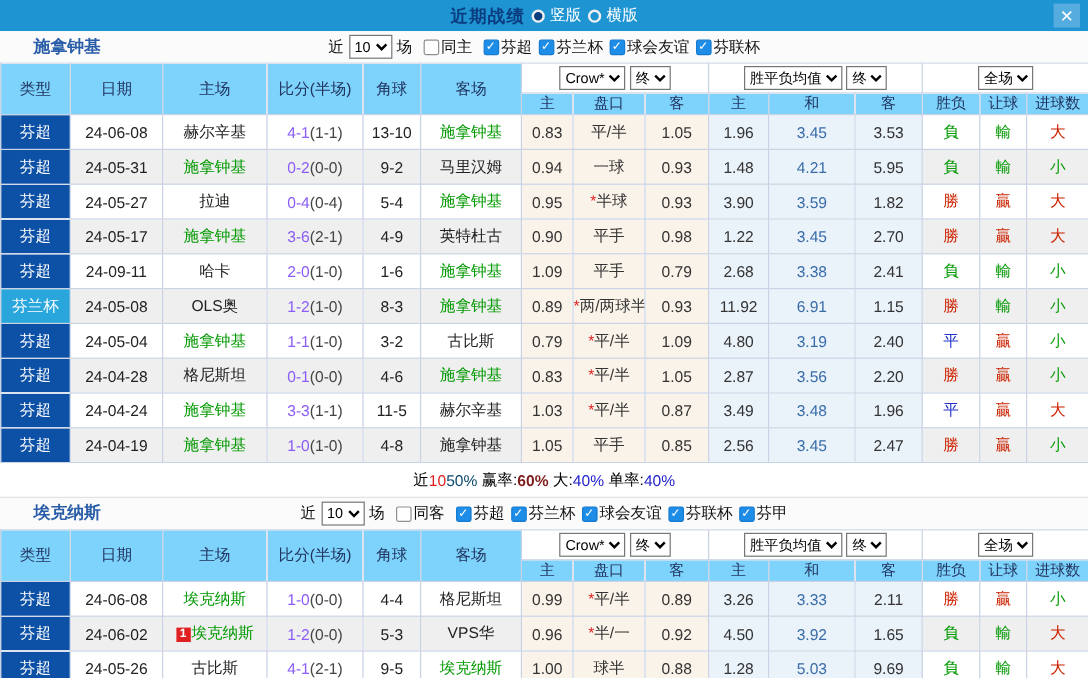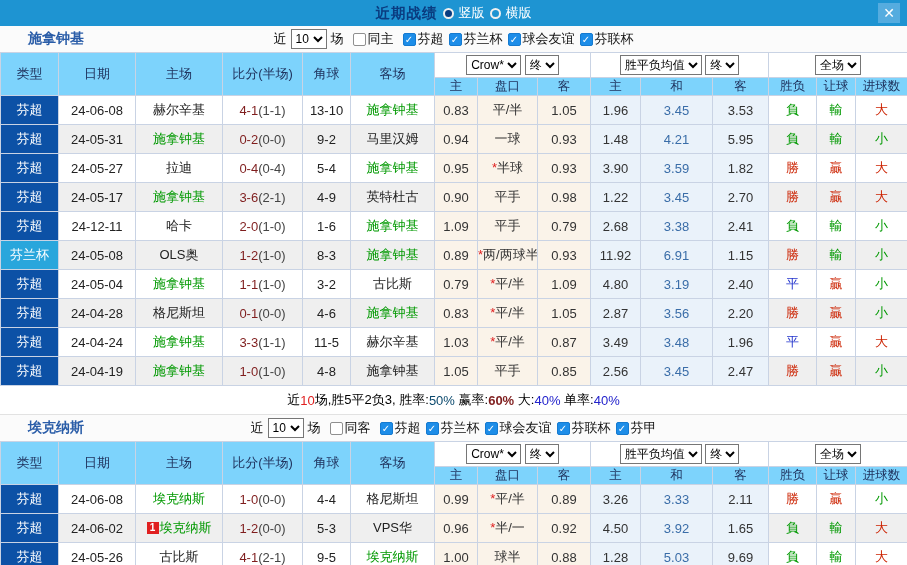--- a/index.html
+++ b/index.html
@@ -34,21 +34,21 @@
   .grid thead th.ddcell{background:#FFFFFF;}
   .grid td{height:28px;font-size:13px;color:#222;background:#fff;}
   td.lg{color:#fff;}
   td.lg.super{background:#0C51A6;}
   td.lg.cup{background:#29A6DC;}
   tbody tr:nth-child(even) td.plain{background:#EFEFEF;}
   td.asia{background:#FAF3E9;color:#333;}
   td.euro{background:#EAF2FA;color:#333;}
   td.euro.mid{color:#3A6DA8;text-align:center;}
   .self{color:#009900;}
-  .score-main{color:#7f1d1d;margin-top:32px;}
+  .score-main{color:#8b5cf6;margin-top:32px;}
   .score-half{color:#444;}
   .ast{color:#E02020;}
   .badge{display:inline-block;background:#E02020;color:#fff;font-size:10px;font-weight:bold;width:12px;height:12px;
     line-height:12px;text-align:center;margin-right:1px;vertical-align:1px;}
   
   .summary{height:28px;display:flex;align-items:center;justify-content:center;font-size:13px;background:#fff;}
 </style>
 </head>
 <body>
 
@@ -204,21 +204,21 @@
           <td class="asia">0.98</td>
           <td class="euro">1.22</td>
           <td class="euro mid">3.45</td>
           <td class="euro">2.70</td>
           <td class="plain" style="color: rgb(204, 34, 0);">勝</td>
           <td class="plain" style="color: rgb(204, 34, 0);">贏</td>
           <td class="plain" style="color: rgb(204, 34, 0);">大</td>
         </tr>
         <tr>
           <td class="lg super">芬超</td>
-          <td class="plain">24-12-11</td>
+          <td class="plain">24-09-11</td>
           <td class="plain"><span>哈卡</span></td>
           <td class="plain"><span class="score-main">2-0</span><span class="score-half">(1-0)</span></td>
           <td class="plain">1-6</td>
           <td class="plain"><span class="self">施拿钟基</span></td>
           <td class="asia">1.09</td>
           <td class="asia">平手</td>
           <td class="asia">0.79</td>
           <td class="euro">2.68</td>
           <td class="euro mid">3.38</td>
           <td class="euro">2.41</td>
@@ -310,21 +310,20 @@
           <td class="plain" style="color: rgb(204, 34, 0);">勝</td>
           <td class="plain" style="color: rgb(204, 34, 0);">贏</td>
           <td class="plain" style="color: rgb(0, 153, 0);">小</td>
         </tr>
       </tbody>
   </table>
 
   <div class="summary">
       <span style="color: rgb(0, 0, 0);">近</span>
       <span style="color: rgb(224, 32, 32);">10</span>
-      <span style="color: rgb(0, 0, 0);">场,胜5平2负3, 胜率:</span>
       <span style="color: #0c4a6e;">50%</span>
       <span style="color: rgb(0, 0, 0);">&nbsp;赢率:</span>
       <span style="color: #7f1d1d; font-weight: bold;">60%</span>
       <span style="color: rgb(0, 0, 0);">&nbsp;大:</span>
       <span style="color: rgb(34, 34, 204);">40%</span>
       <span style="color: rgb(0, 0, 0);">&nbsp;单率:</span>
       <span style="color: rgb(34, 34, 204);">40%</span>
     </div>
 </div>
 

